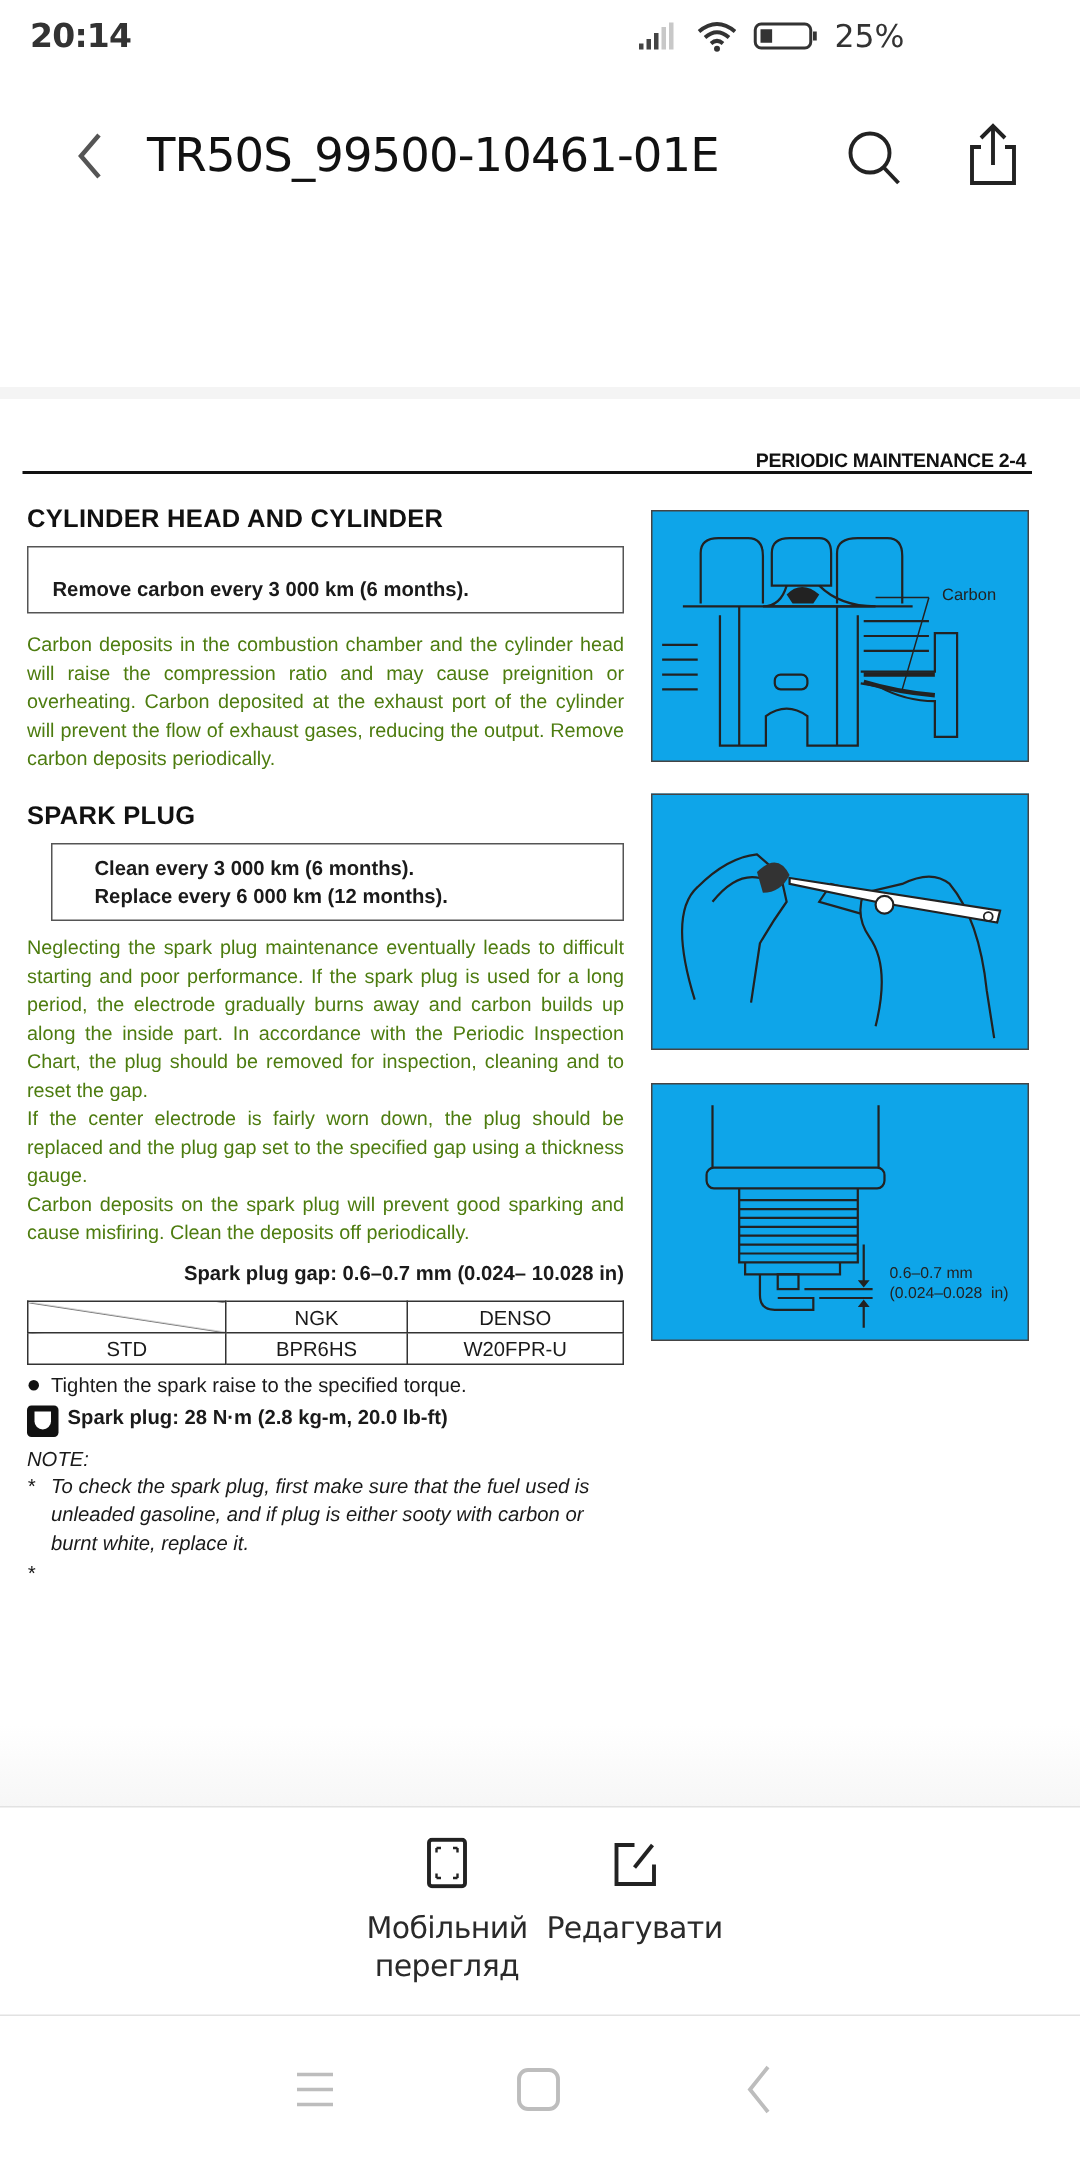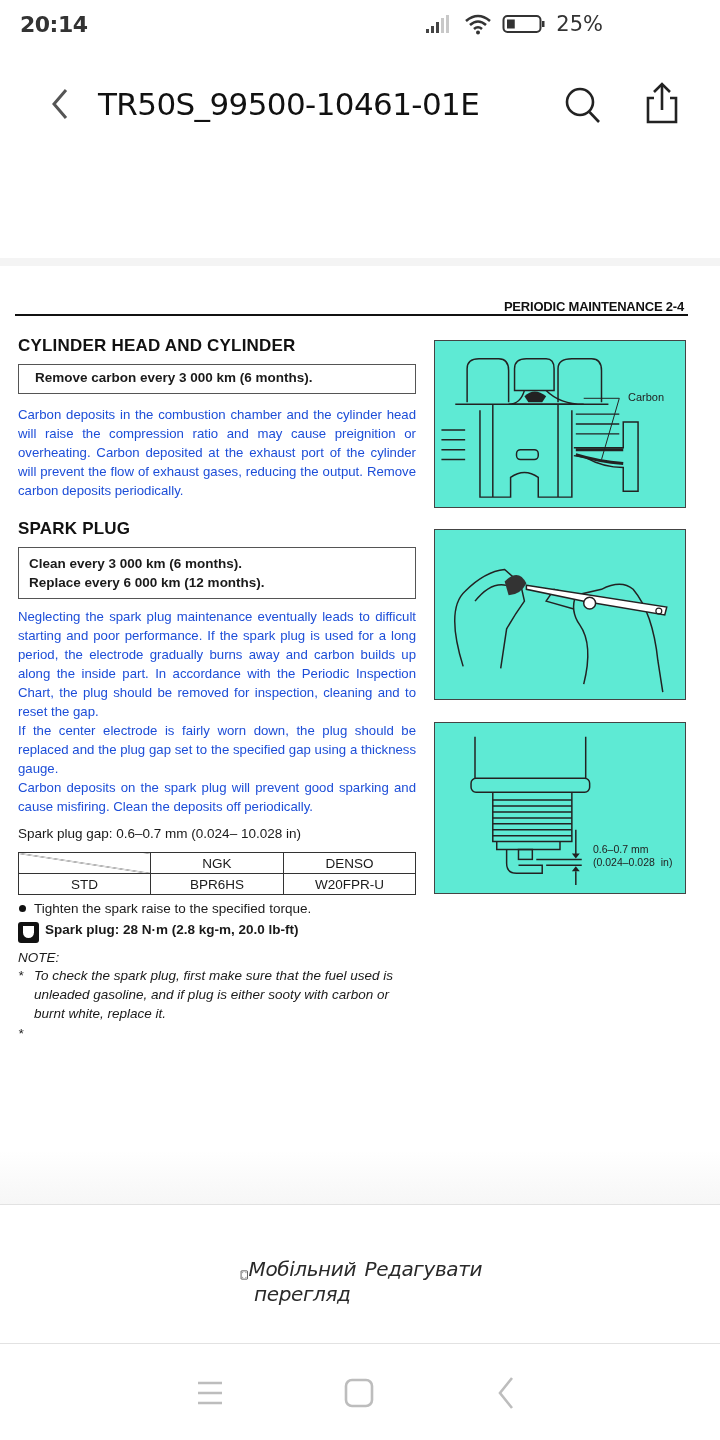--- a/index.html
+++ b/index.html
@@ -23,47 +23,47 @@
 
   
   .page { position: absolute; top: 266px; left: 0; width: 720px; height: 930px; background: #fff; }
   .page-fade { position: absolute; top: 1150px; left: 0; width: 720px; height: 56px; background: linear-gradient(#ffffff, #f6f6f6); }
   .page-header { position: absolute; top: 33px; right: 36px; font-size: 13px; font-weight: bold; color: #111; letter-spacing: -0.2px; }
   .header-rule { position: absolute; top: 48px; left: 15px; width: 673px; height: 2px; background: #111; }
 
   .left-col { position: absolute; left: 18px; top: 70px; width: 398px; }
   .sec-title { font-size: 17px; font-weight: bold; color: #111; letter-spacing: 0.2px; }
   .boxed { border: 1px solid #555; margin-top: 9px; padding: 4px 0 5px 16px; font-size: 13.5px; font-weight: bold; line-height: 19px; }
-  .para { font-size: 13.2px; line-height: 19px; text-align: justify; color: #1d4ed8; }
+  .para { font-size: 13.2px; line-height: 19px; text-align: justify; color: #4d7c0f; }
   .tool-line { display: flex; align-items: center; font-size: 13.5px; font-weight: bold; margin-top: 6px; }
   .tool-icon { width: 28px; height: 18px; background: #111; border-radius: 3px; color: #fff; font-size: 7px; font-weight: bold; display: flex; align-items: center; justify-content: center; margin-right: 8px; position: relative; }
   .tool-icon::before { content: ""; position: absolute; top: -4px; left: 9px; width: 10px; height: 4px; border: 2px solid #111; border-bottom: none; border-radius: 2px 2px 0 0; }
-  .gap-line { font-size: 13.5px; font-weight: normal; margin-top: 10px; }
+  .gap-line { font-size: 13.5px; font-weight: bold; margin-top: 10px; text-align: right; }
   table.spec { border-collapse: collapse; width: 398px; margin-top: 11px; font-size: 13.5px; }
   table.spec td { border: 1px solid #333; text-align: center; height: 21px; }
   table.spec td.diag { background: linear-gradient(to bottom left, transparent calc(50% - 0.6px), #555 50%, transparent calc(50% + 0.6px)); }
   .bullet { font-size: 13.5px; margin-top: 6px; display: flex; align-items: center; }
   .bullet-dot { width: 7px; height: 7px; background: #111; border-radius: 50%; margin-right: 8px; margin-left: 1px; }
   .torque { display: flex; font-size: 13.5px; font-weight: bold; margin-top: 6px; }
   .torque-icon { width: 21px; height: 21px; background: #111; border-radius: 3px; margin-right: 6px; position: relative; }
   .torque-icon::after { content: ""; position: absolute; left: 5px; top: 4px; width: 11px; height: 12px; background: #fff; border-radius: 0 0 6px 6px; }
   .note-title { font-size: 13.5px; font-style: italic; margin-top: 7px; }
   .note-item { font-size: 13.5px; font-style: italic; line-height: 19px; display: flex; margin-top: 1px; }
   .note-star { width: 16px; flex: none; }
 
-  .fig { position: absolute; border: 1.5px solid #444; background: #5eead4; }
+  .fig { position: absolute; border: 1.5px solid #444; background: #0ea5e9; }
   .fig1 { left: 434px; top: 74px; width: 252px; height: 168px; }
   .fig2 { left: 434px; top: 263px; width: 252px; height: 171px; }
   .fig3 { left: 434px; top: 456px; width: 252px; height: 172px; }
   .fig svg { width: 100%; height: 100%; display: block; }
   .fig-label { position: absolute; font-size: 11px; color: #222; }
 
   
   .action-bar { position: absolute; top: 1204px; left: 0; width: 720px; height: 140px; border-top: 1px solid #e2e2e2; border-bottom: 1px solid #e2e2e2; background: #fff; }
-  .action { position: absolute; top: 38px; display: flex; flex-direction: row; align-items: center; cursor: pointer; font-style: italic; }
+  .action { position: absolute; top: 20px; display: flex; flex-direction: column; align-items: center; cursor: pointer; }
   .action-mobile { left: 240px; width: 116px; }
   .action-edit { left: 364px; width: 118px; }
   .action-icon { width: 32px; height: 34px; }
   .action-label { font-size: 20px; color: #2a2a2a; text-align: center; line-height: 25px; margin-top: 14px; font-family: "DejaVu Sans", sans-serif; letter-spacing: -0.4px; }
 
   
   .nav-bar { position: absolute; top: 1345px; left: 0; width: 720px; height: 95px; background: #fff; }
   .nav-btn { position: absolute; top: 28px; width: 40px; height: 40px; cursor: pointer; }
 </style>
 </head>
@@ -117,41 +117,41 @@
 </div>
 
 <div class="divider-band"></div>
 
 <div class="page">
   <div class="page-header">PERIODIC MAINTENANCE 2-4</div>
   <div class="header-rule"></div>
 
   <div class="left-col">
     <div class="sec-title">CYLINDER HEAD AND CYLINDER</div>
-    <div class="boxed" style="margin-top:8px;padding:3px 0 6px 16px;">
+    <div class="boxed" style="margin-top:8px;padding:18px 0 6px 16px;">
       <div>Remove carbon every 3 000 km (6 months).</div>
     </div>
     <p class="para" style="margin-top:11px;">Carbon deposits in the combustion chamber and the cylinder head will raise the compression ratio and may cause preignition or overheating. Carbon deposited at the exhaust port of the cylinder will prevent the flow of exhaust gases, reducing the output. Remove carbon deposits periodically.</p>
 
     <div class="sec-title" style="margin-top:19px;">SPARK PLUG</div>
-    <div class="boxed" style="margin-top:8px;padding:6px 0 6px 10px;">
+    <div class="boxed" style="margin-top:8px;padding:6px 0 6px 28px;margin-left:16px;">
       <div>Clean every 3 000 km (6 months).</div>
       <div>Replace every 6 000 km (12 months).</div>
     </div>
     <p class="para" style="margin-top:8px;">Neglecting the spark plug maintenance eventually leads to difficult starting and poor performance. If the spark plug is used for a long period, the electrode gradually burns away and carbon builds up along the inside part. In accordance with the Periodic Inspection Chart, the plug should be removed for inspection, cleaning and to reset the gap.</p>
     <p class="para">If the center electrode is fairly worn down, the plug should be replaced and the plug gap set to the specified gap using a thickness gauge.</p>
     <p class="para">Carbon deposits on the spark plug will prevent good sparking and cause misfiring. Clean the deposits off periodically.</p>
 
     <div class="gap-line">Spark plug gap: 0.6–0.7 mm (0.024– 10.028 in)</div>
 
     <table class="spec">
       <tbody>
           <tr>
         <td class="diag" style="width:132px;"></td>
-        <td style="width:133px;">NGK</td>
+        <td style="width:121px;">NGK</td>
         <td>DENSO</td>
       </tr>
       <tr>
         <td>STD</td>
         <td>BPR6HS</td>
         <td>W20FPR-U</td>
       </tr>
     </tbody>
       </table>
 

